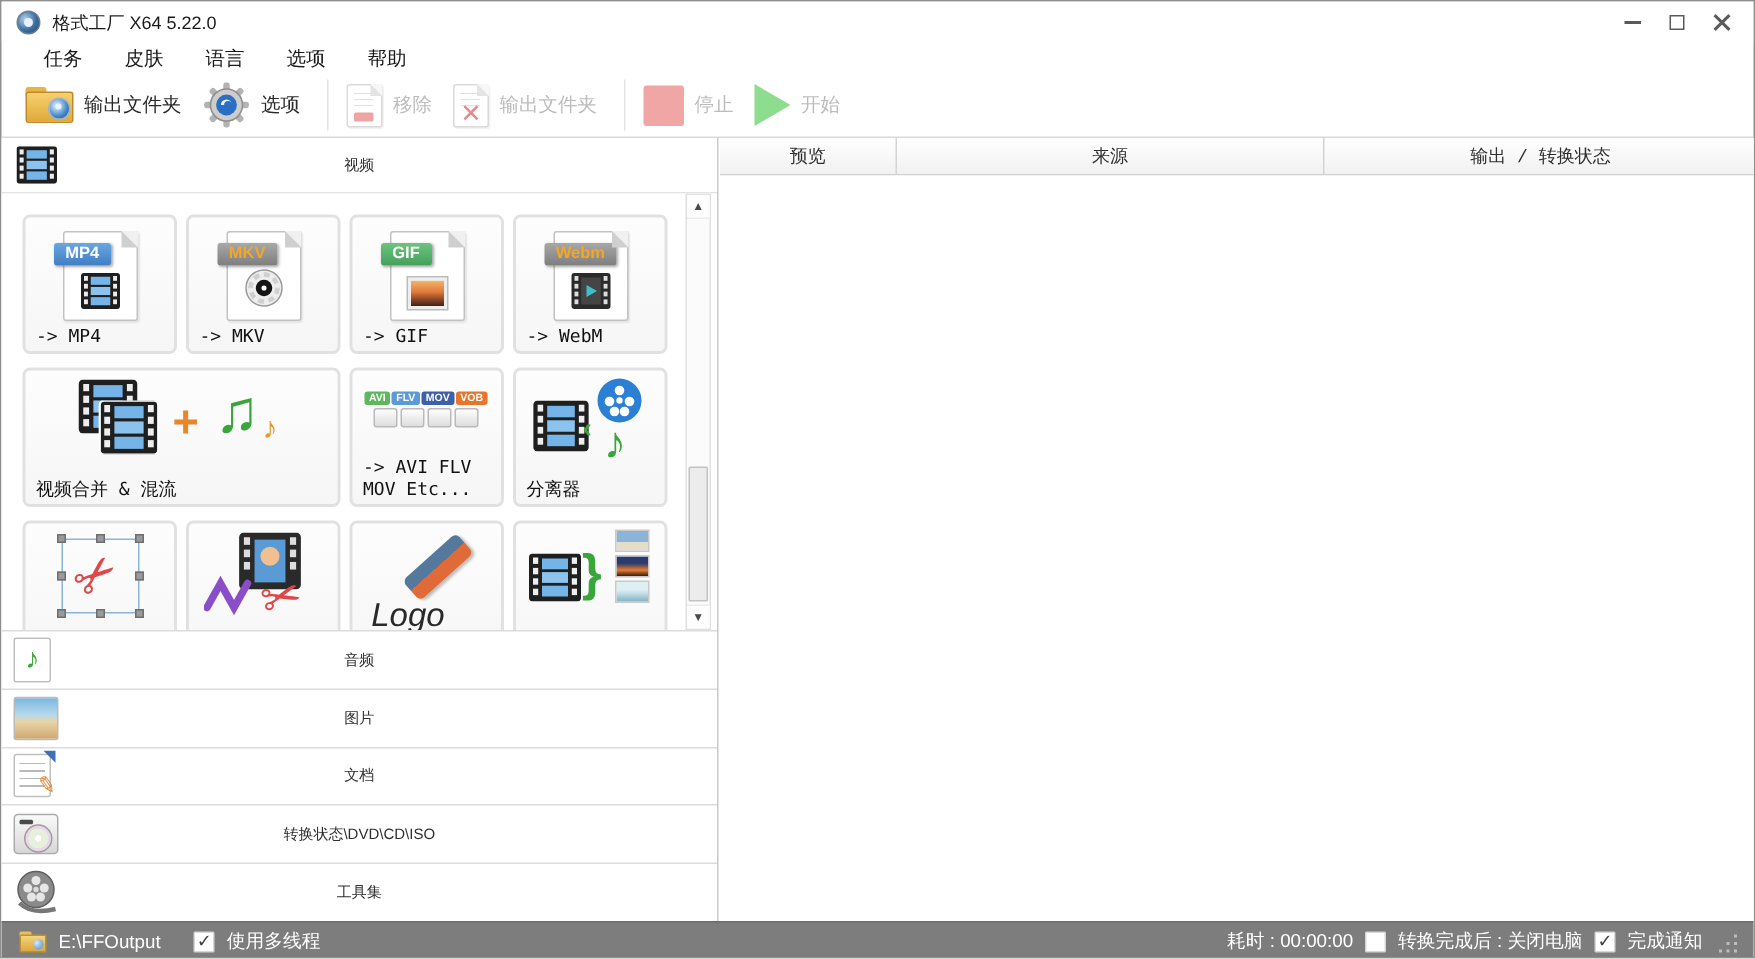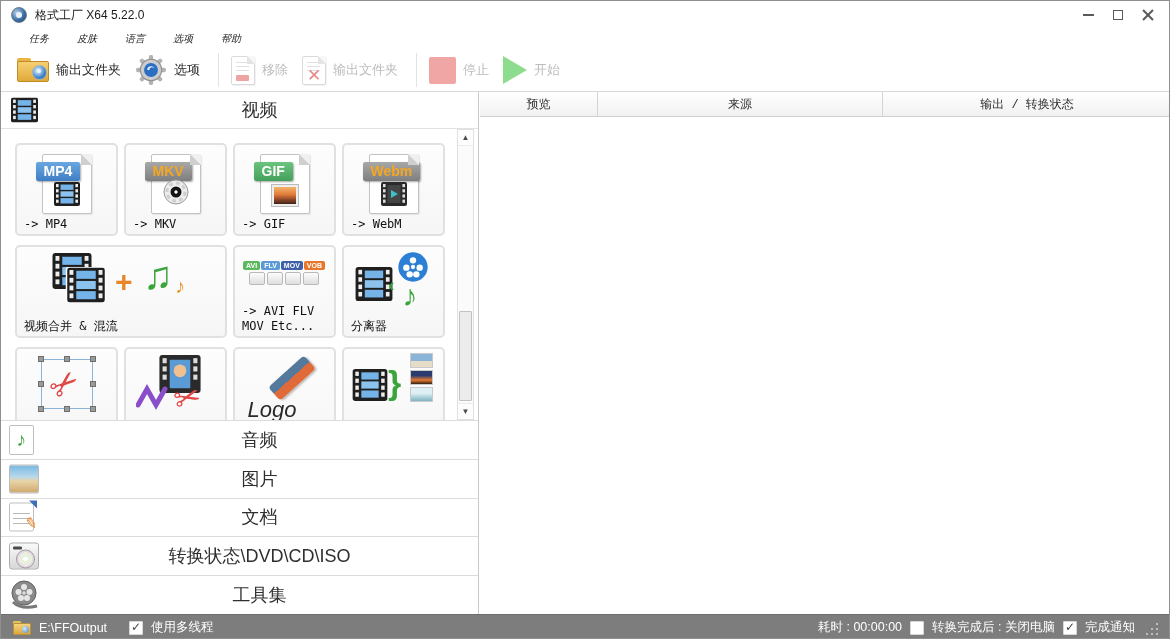--- a/index.html
+++ b/index.html
@@ -16,21 +16,21 @@
   .win-btn { width:30px; height:21px; display:flex; align-items:center; justify-content:center; position:relative; }
   .glyph-min { width:11px; height:2px; background:#5a5a5a; }
   .glyph-max { width:10px; height:10px; border:1px solid #5a5a5a; }
   .glyph-close { width:12px; height:12px; position:relative; }
   .glyph-close::before,.glyph-close::after { content:''; position:absolute; left:-1px; top:5px; width:14px; height:2px; background:#5a5a5a; }
   .glyph-close::before { transform:rotate(45deg); }
   .glyph-close::after { transform:rotate(-45deg); }
 
   
   .menubar { position:absolute; left:0; top:27px; width:100%; height:21px; display:flex; align-items:center; padding-left:18px; }
-  .menu-item { font-size:10px; color:#1a1a1a; padding:2px 10px; margin-right:8px; cursor:default;font-style:italic; }
+  .menu-item { font-size:13px; color:#1a1a1a; padding:2px 10px; margin-right:8px; cursor:default; }
 
   
   .toolbar { position:absolute; left:0; top:48px; width:100%; height:43px; border-bottom:1px solid #d9d9d9; display:flex; align-items:center; padding-left:16px; }
   .tb-item { display:flex; align-items:center; margin-right:14px; }
   .tb-label { font-size:13px; color:#2a2a2a; margin-left:7px; }
   .tb-label.disabled { color:#bcbcbc; }
   .tb-sep { width:1px; height:34px; background:#e3e3e3; margin:0 12px 0 4px; }
   .icon-faded { opacity:.55; }
 
   .folder-icon { position:relative; width:32px; height:24px; }
@@ -49,32 +49,32 @@
 
   .stop-square { width:27px; height:27px; background:#f1a6a6; border-radius:2px; }
   .start-tri { width:0; height:0; border-top:14px solid transparent; border-bottom:14px solid transparent; border-left:24px solid #8edc8e; }
 
   
   .content { position:absolute; left:0; top:91px; width:100%; height:522px; background:#fff; }
 
   .left-panel { position:absolute; left:0; top:0; width:478px; height:100%; border-right:1px solid #c9c9c9; background:#fff; }
   .video-header { position:absolute; left:0; top:0; width:100%; height:37px; border-bottom:1px solid #e2e2e2; }
   .video-header .cat-label { line-height:37px; }
-  .cat-label { position:absolute; left:0; width:100%; text-align:center; font-size:18px; color:#2f2f2f;margin-left:20px; }
+  .cat-label { position:absolute; left:0; width:100%; text-align:center; font-size:10px; color:#2f2f2f; }
 
   .tiles-viewport { position:absolute; left:0; top:37px; width:100%; height:291px; overflow:hidden; background:#fff; }
   .tile { position:absolute; width:103px; height:93px; border:2px solid #e1e1e1; border-radius:5px; background:linear-gradient(#fdfdfd,#f6f6f6); }
   .tile.wide { width:212px; }
   .tile-label { position:absolute; left:7px; bottom:2px; font-family:"DejaVu Sans Mono","Liberation Mono",monospace; font-size:12px; color:#111; line-height:15px; white-space:pre-line; }
   .tile-icon { position:absolute; left:0; top:0; right:0; display:flex; justify-content:center; }
 
   
   .fmt-page { position:relative; width:50px; height:60px; background:#fff; border:1px solid #c2c2c2; border-radius:2px; margin-top:9px; box-shadow:1px 1px 1px #e5e5e5; }
   .fmt-page::after { content:''; position:absolute; right:-1px; top:-1px; border-style:solid; border-width:0 11px 11px 0; border-color:#f8f8f8 #fff #cfcfcf #f8f8f8; border-right-color:#f0f0f0; }
-  .fmt-tag { position:absolute; left:-7px; top:7px; padding:1px 8px 2px; font-size:14px; font-weight:bold; color:#fff; border-radius:2px; box-shadow:1px 1px 2px rgba(0,0,0,.35); }
+  .fmt-tag { position:absolute; left:-7px; top:7px; padding:1px 8px 2px; font-size:11px; font-weight:bold; color:#fff; border-radius:2px; box-shadow:1px 1px 2px rgba(0,0,0,.35); }
   .tag-mp4 { background:linear-gradient(#6aa7e0,#3f7ec4); }
   .tag-gray { background:linear-gradient(#a8a8a8,#7e7e7e); color:#f5a623; }
   .tag-gif { background:linear-gradient(#6cc47e,#43a05a); }
   .fmt-inner { position:absolute; left:50%; transform:translateX(-50%); bottom:7px; }
   .gif-photo { width:26px; height:21px; border:2px solid #eee; outline:1px solid #bbb;
      background:linear-gradient(#f3b469 0%, #e07a3a 45%, #8a4526 75%, #402218 100%); }
 
   
   .categories { position:absolute; left:0; top:328px; width:100%; height:194px; display:flex; flex-direction:column; }
   .cat-row { position:relative; flex:1; border-top:1px solid #dcdcdc; background:#fff; }

